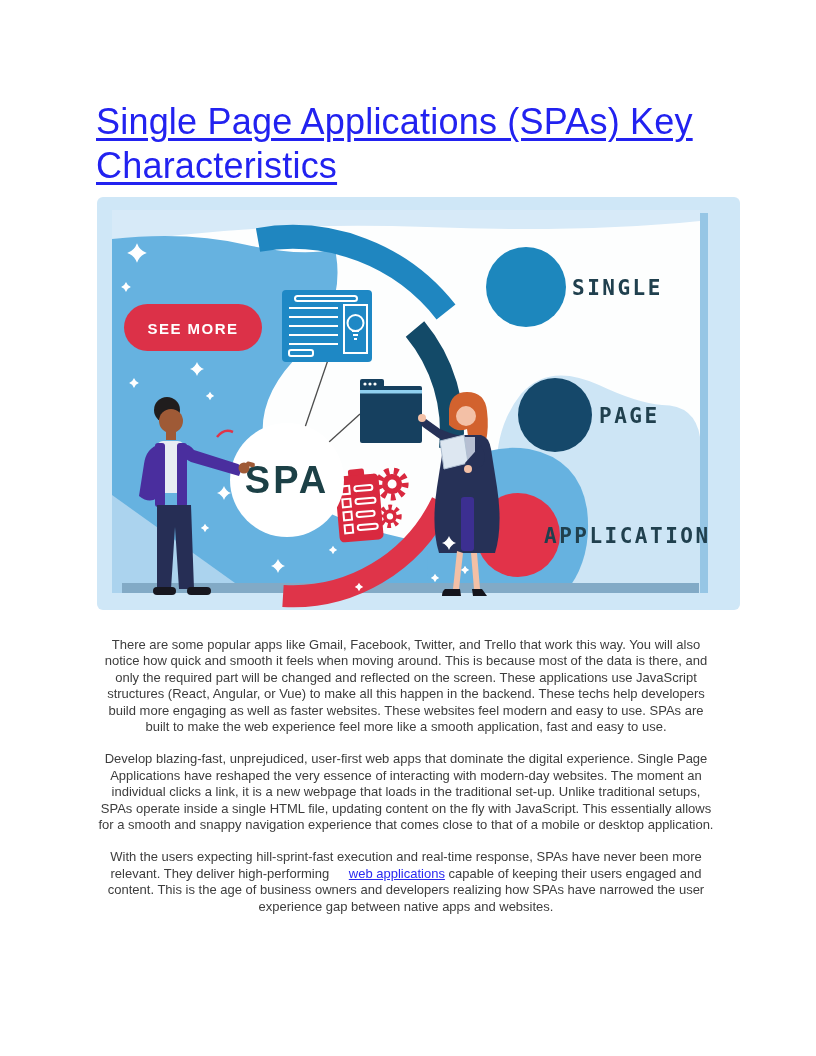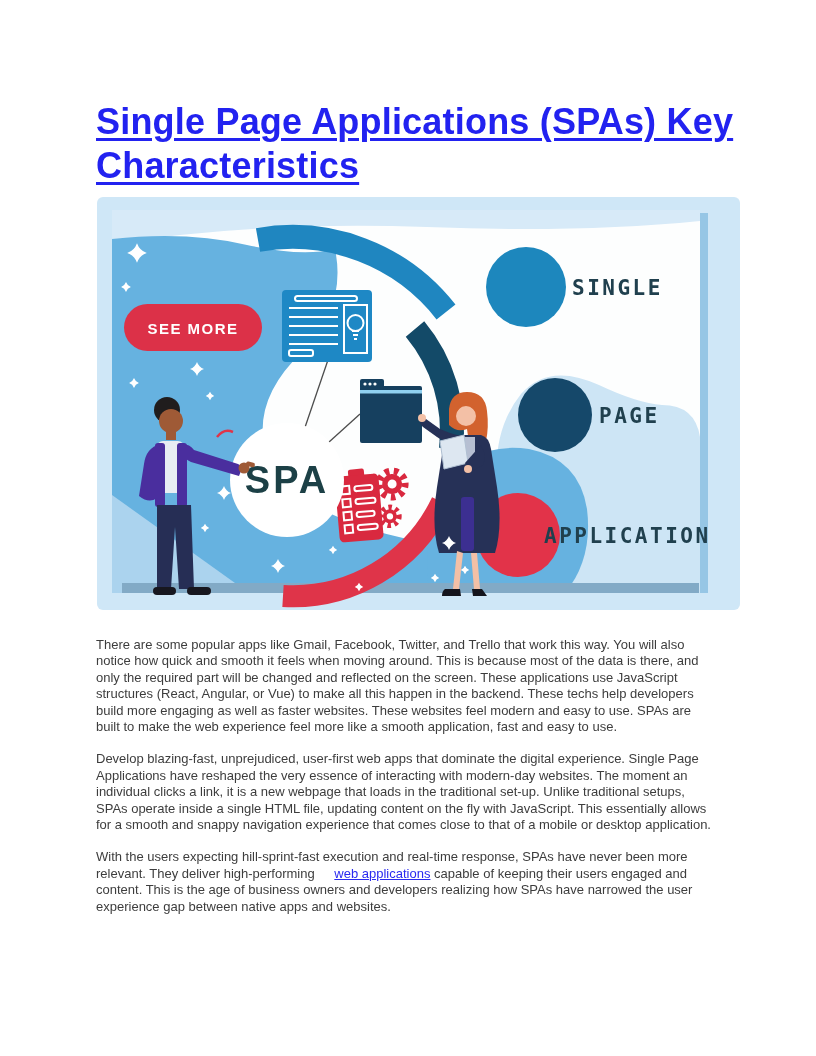--- a/index.html
+++ b/index.html
@@ -1,32 +1,32 @@
 <!DOCTYPE html>
 <html><head>
 <meta charset="utf-8">
 <style>
   html,body{margin:0;padding:0;background:#ffffff;}
   body{width:816px;height:1056px;font-family:"Liberation Sans",sans-serif;position:relative;overflow:hidden;}
   .page{position:absolute;inset:0;background:#ffffff;}
   .content{padding:100px 0 0 96px;}
   h1.doc-title{
     margin:0;max-width:680px;
-    font-size:36px;line-height:44px;font-weight:bold;
+    font-size:36px;line-height:44px;font-weight:normal;
     color:#2222f0;
     text-decoration:underline;
     text-decoration-thickness:3px;
     text-underline-offset:4px;
     letter-spacing:0.2px;
   }
   figure.illustration{margin:9px 0 0 1px;padding:0;width:643px;height:413px;}
   .bodytext{width:620px;margin-top:27px;}
   .bodytext p{
     margin:0 0 16px 0;
-    font-size:13px;line-height:16.4px;color:#3d3d3d;
+    font-size:13px;line-height:16.4px;color:#3d3d3d;text-align:center;
   }
   a.inline-link{color:#2a2af0;text-decoration:underline;cursor:pointer;margin-left:16px;}
   .kw-label{font-family:"DejaVu Sans Mono",monospace;font-weight:bold;letter-spacing:2.5px;fill:#20404e;}
 </style>
 </head>
 <body>
 
 <div class="page">
   <div class="content">
 

